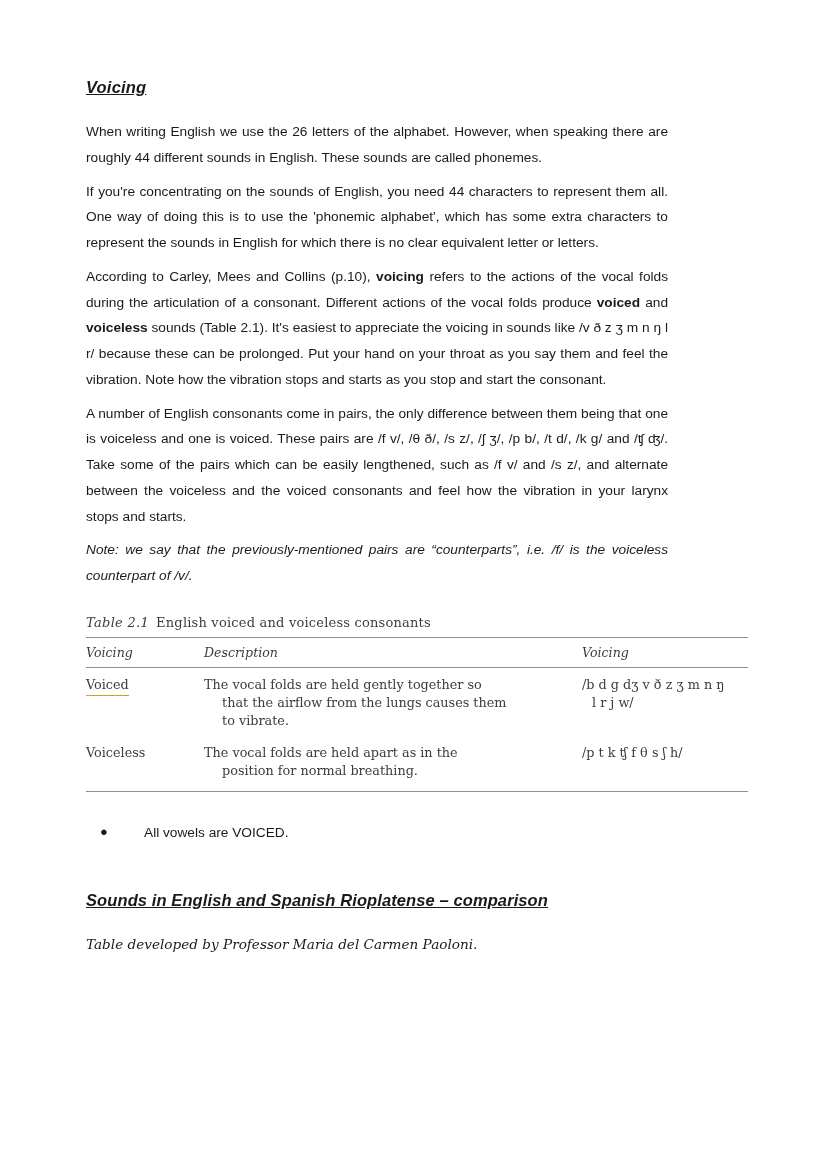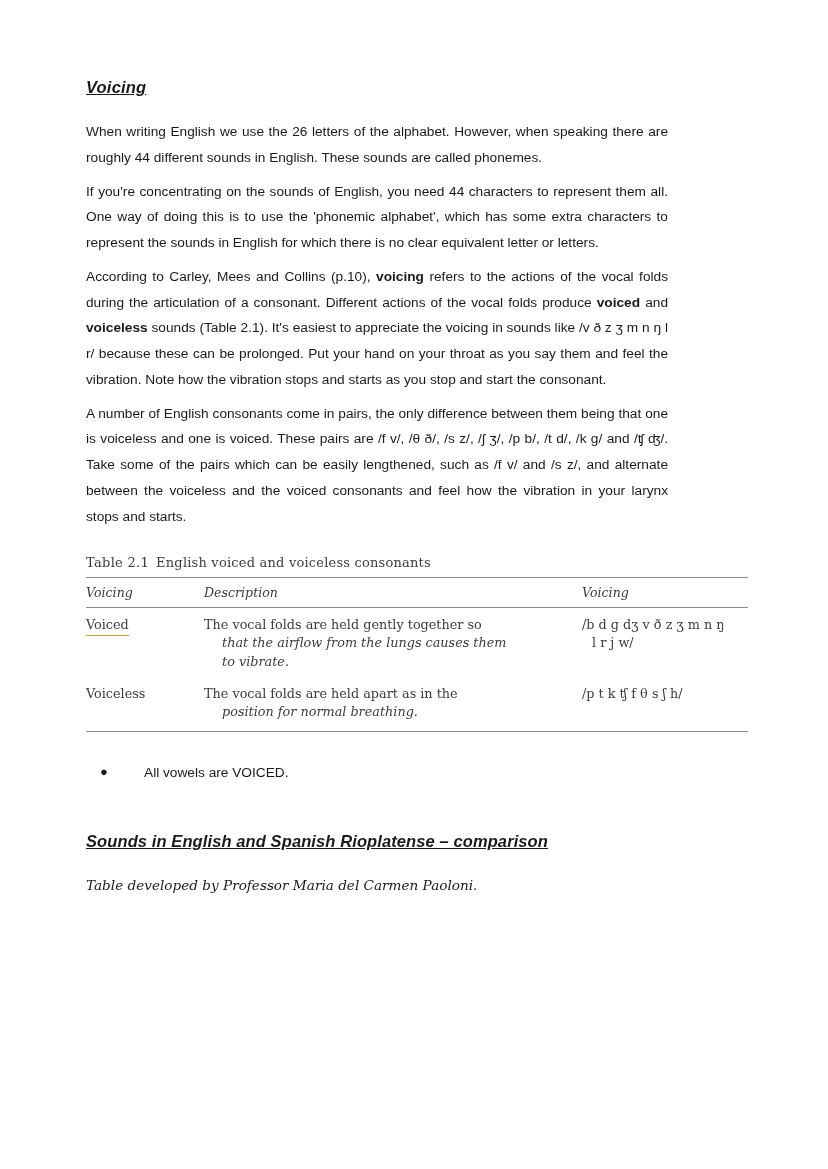--- a/index.html
+++ b/index.html
@@ -52,20 +52,21 @@
     margin-top: 26px;
     width: 662px;
   }
   .table-caption {
     font-family: "DejaVu Serif", serif;
     font-size: 13px;
     color: #3c3c3c;
     padding-bottom: 7px;
   }
   .table-caption .tc-num {
+    font-style: italic;
     letter-spacing: 0.3px;
   }
   .table-caption .tc-text {
     letter-spacing: 0.2px;
     padding-left: 7px;
   }
   table.cons {
     border-collapse: collapse;
     width: 100%;
     font-family: "DejaVu Serif", serif;
@@ -94,21 +95,20 @@
   .col-desc { width: 378px; margin-top: 12px; }
   .col-sounds { width: 166px; }
   .cell-voiced {
     border-bottom: 1.2px solid #c9a227;
     display: inline-block;
     padding-bottom: 1px;
   }
   .desc-ind {
     display: block;
     padding-left: 18px;
-    font-style: italic;
   }
   .desc-first {
     display: block;
   }
   .sounds-ind {
     display: block;
     padding-left: 10px;
   }
   .bullet-row {
     margin-top: 30px;
@@ -150,20 +150,21 @@
   <p class="body-par">When writing English we use the 26 letters of the alphabet. However, when speaking there are roughly 44 different sounds in English. These sounds are called phonemes.</p>
 
   <p class="body-par">If you're concentrating on the sounds of English, you need 44 characters to represent them all. One way of doing this is to use the 'phonemic alphabet', which has some extra characters to represent the sounds in English for which there is no clear equivalent letter or letters.</p>
 
   <p class="body-par">
     <span>According to Carley, Mees and Collins (p.10), </span><span class="bold">voicing</span><span> refers to the actions of the vocal folds during the articulation of a consonant. Different actions of the vocal folds produce </span><span class="bold">voiced</span><span> and </span><span class="bold">voiceless</span><span> sounds (Table 2.1). It's easiest to appreciate the voicing in sounds like /v ð z ʒ m n ŋ l r/ because these can be prolonged. Put your hand on your throat as you say them and feel the vibration. Note how the vibration stops and starts as you stop and start the consonant.</span>
   </p>
 
   <p class="body-par">A number of English consonants come in pairs, the only difference between them being that one is voiceless and one is voiced. These pairs are /f v/, /θ ð/, /s z/, /ʃ ʒ/, /p b/, /t d/, /k g/ and /ʧ ʤ/. Take some of the pairs which can be easily lengthened, such as /f v/ and /s z/, and alternate between the voiceless and the voiced consonants and feel how the vibration in your larynx stops and starts.</p>
 
+  <p class="body-par italic">Note: we say that the previously-mentioned pairs are “counterparts”, i.e. /f/ is the voiceless counterpart of /v/.</p>
 
 
   <div class="table-block">
     <div class="table-caption">
       <span class="tc-num">Table 2.1</span><span class="tc-text">English voiced and voiceless consonants</span>
     </div>
     <table class="cons">
       <thead>
         <tr>
           <th class="col-voicing">Voicing</th>

